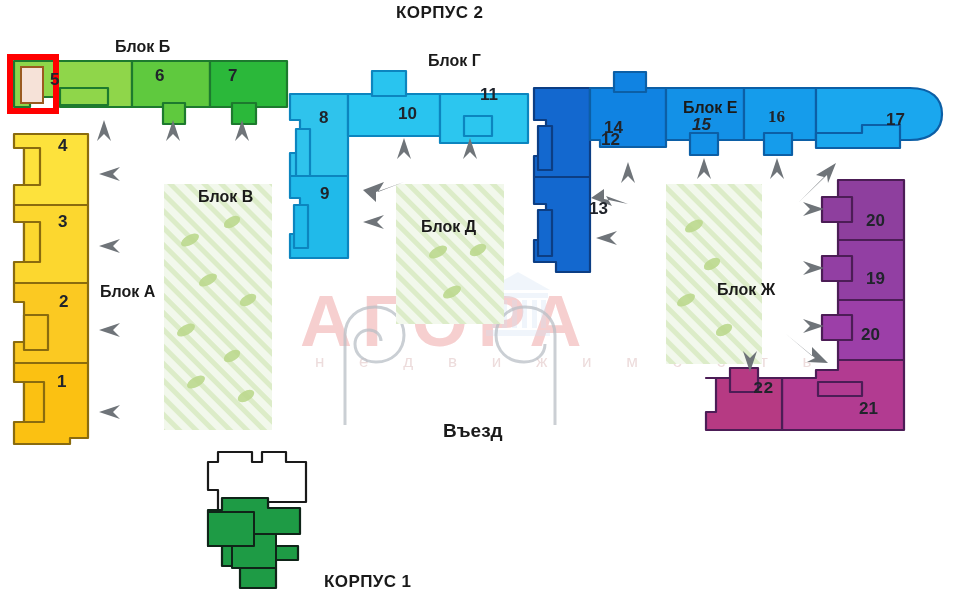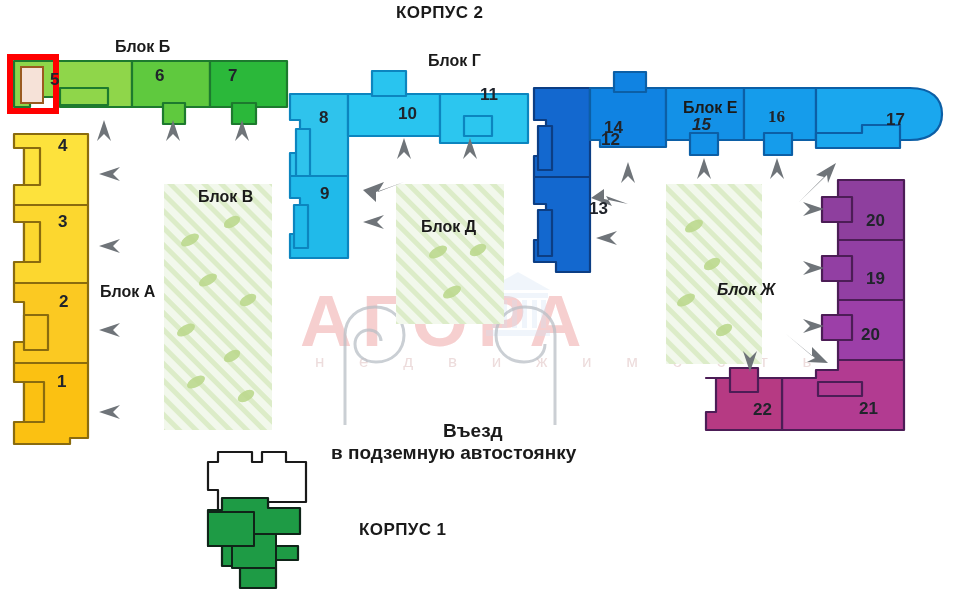--- a/index.html
+++ b/index.html
@@ -315,28 +315,28 @@
     <g>
       <rect x="10" y="57" width="46" height="54" fill="none" stroke="#ff0000" stroke-width="6"></rect>
       <rect x="21" y="67" width="22" height="36" fill="#f6e2d8" stroke="#9a5a20" stroke-width="2"></rect>
     </g>
   </svg>
 
   <div class="layer">
 
     <div class="lbl title-lbl" style="left:396px; top:3px;">КОРПУС 2</div>
 
-    <div class="lbl title-lbl" style="left:324px; top:520px;margin-left:35px;">КОРПУС 1</div>
+    <div class="lbl title-lbl" style="left:324px; top:572px;">КОРПУС 1</div>
 
     <div class="lbl block-lbl" style="left:115px; top:38px;">Блок Б</div>
     <div class="lbl block-lbl" style="left:428px; top:52px;">Блок Г</div>
     <div class="lbl block-lbl" style="left:683px; top:75px;margin-top:24px;">Блок Е</div>
     <div class="lbl block-lbl" style="left:198px; top:188px;">Блок В</div>
     <div class="lbl block-lbl" style="left:421px; top:218px;">Блок Д</div>
-    <div class="lbl block-lbl" style="left:717px; top:281px;font-style:italic;">Блок Ж</div>
+    <div class="lbl block-lbl" style="left:717px; top:281px;">Блок Ж</div>
     <div class="lbl block-lbl" style="left:100px; top:283px;">Блок А</div>
 
     <div class="lbl num-lbl" style="left:57px; top:372px;">1</div>
     <div class="lbl num-lbl" style="left:59px; top:292px;">2</div>
     <div class="lbl num-lbl" style="left:58px; top:212px;">3</div>
     <div class="lbl num-lbl" style="left:58px; top:136px;">4</div>
     <div class="lbl num-lbl" style="left:50px; top:70px;">5</div>
     <div class="lbl num-lbl" style="left:155px; top:66px;">6</div>
     <div class="lbl num-lbl" style="left:228px; top:66px;">7</div>
     <div class="lbl num-lbl" style="left:319px; top:108px;">8</div>
@@ -346,19 +346,18 @@
     <div class="lbl num-lbl" style="left:553px; top:130px;margin-left:48px;">12</div>
     <div class="lbl num-lbl" style="left:553px; top:199px;margin-left:36px;">13</div>
     <div class="lbl num-lbl" style="left:604px; top:118px;">14</div>
     <div class="lbl num-lbl" style="left:692px; top:115px;font-style:italic;">15</div>
     <div class="lbl num-lbl" style="left:768px; top:107px;font-family:Liberation Serif, serif;">16</div>
     <div class="lbl num-lbl" style="left:886px; top:110px;">17</div>
     <div class="lbl num-lbl" style="left:866px; top:211px;">20</div>
     <div class="lbl num-lbl" style="left:866px; top:269px;">19</div>
     <div class="lbl num-lbl" style="left:861px; top:325px;">20</div>
     <div class="lbl num-lbl" style="left:859px; top:399px;">21</div>
-    <div class="lbl num-lbl" style="left:753px; top:400px;">22</div>
+    <div class="lbl num-lbl" style="left:753px; top:379px;font-family:Liberation Mono, monospace;">22</div>
 
     <div class="lbl caption-lbl" style="left:443px; top:420px;">Въезд</div>
-    <div class="lbl caption-lbl" style="left:331px; top:442px;">в подземную автостоянку</div>
   </div>
 
 </div>
 
 </body></html>

